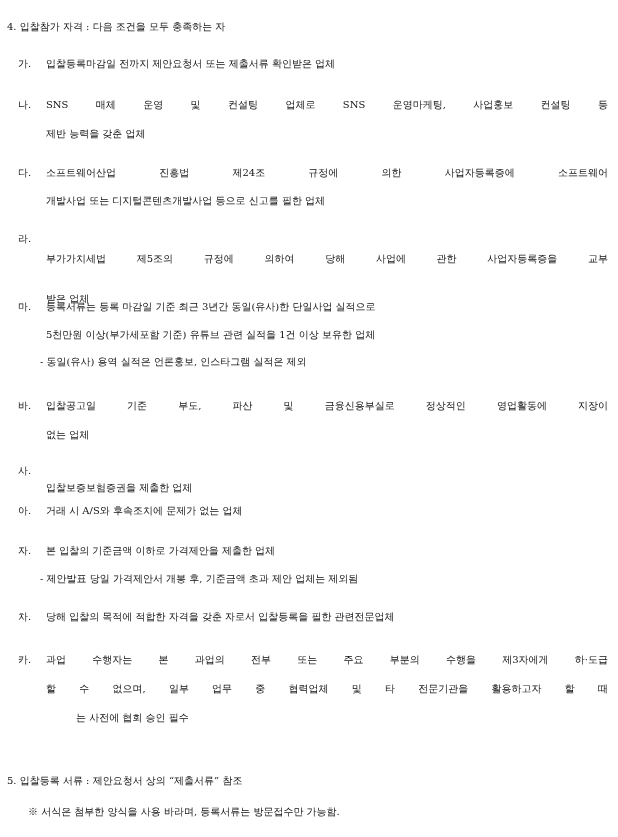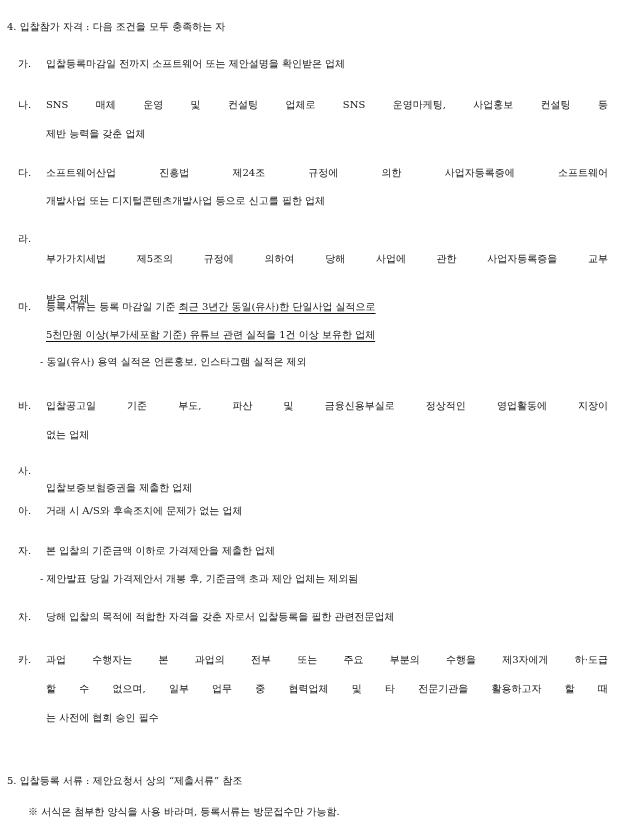--- a/index.html
+++ b/index.html
@@ -42,41 +42,40 @@
   .cont {
     left: 46px;
   }
   .sub {
     left: 40px;
   }
   .note {
     left: 28px;
   }
   .u {
-    text-decoration: underline;
     text-underline-offset: 3px;
     text-decoration-thickness: 1px;
     margin-top: 18px;
   }
   .justify {
     display: inline-block;
     text-align: justify;
     text-align-last: justify;
   }
 </style>
 </head>
 <body>
 
 <div class="doc">
 
   <div class="line section-title" style="top:17px;">4. 입찰참가 자격 : 다음 조건을 모두 충족하는 자</div>
 
   <div>
     <div class="line item-label" style="top:54px;">가.</div>
-    <div class="line item-text" style="top:54px;">입찰등록마감일 전까지 소프트웨어 또는 제안설명을 확인받은 업체</div>
+    <div class="line item-text" style="top:54px;">입찰등록마감일 전까지 제안요청서 또는 제출서류 확인받은 업체</div>
   </div>
 
   <div>
     <div class="line item-label" style="top:95px;">나.</div>
     <div class="line item-text" style="top:95px; width:562px;">
       <span class="justify" style="width:562px;">SNS 매체 운영 및 컨설팅 업체로 SNS 운영마케팅, 사업홍보 컨설팅 등</span>
     </div>
     <div class="line cont" style="top:124px;">제반 능력을 갖춘 업체</div>
   </div>
 
@@ -137,19 +136,19 @@
   </div>
 
   <div>
     <div class="line item-label" style="top:650px;">카.</div>
     <div class="line item-text" style="top:650px; width:562px;">
       <span class="justify" style="width:562px;">과업 수행자는 본 과업의 전부 또는 주요 부분의 수행을 제3자에게 하·도급</span>
     </div>
     <div class="line cont" style="top:679px; width:562px;">
       <span class="justify" style="width:562px;">할 수 없으며, 일부 업무 중 협력업체 및 타 전문기관을 활용하고자 할 때</span>
     </div>
-    <div class="line cont" style="top:708px;">는 사전에 협회 승인 필수</div>
+    <div class="line cont" style="top:708px;margin-left:30px;">는 사전에 협회 승인 필수</div>
   </div>
 
   <div class="line section-title" style="top:771px;">5. 입찰등록 서류 : 제안요청서 상의 “제출서류” 참조</div>
   <div class="line note" style="top:802px;text-align:right;">※ 서식은 첨부한 양식을 사용 바라며, 등록서류는 방문접수만 가능함.</div>
 
 </div>
 
 </body></html>

